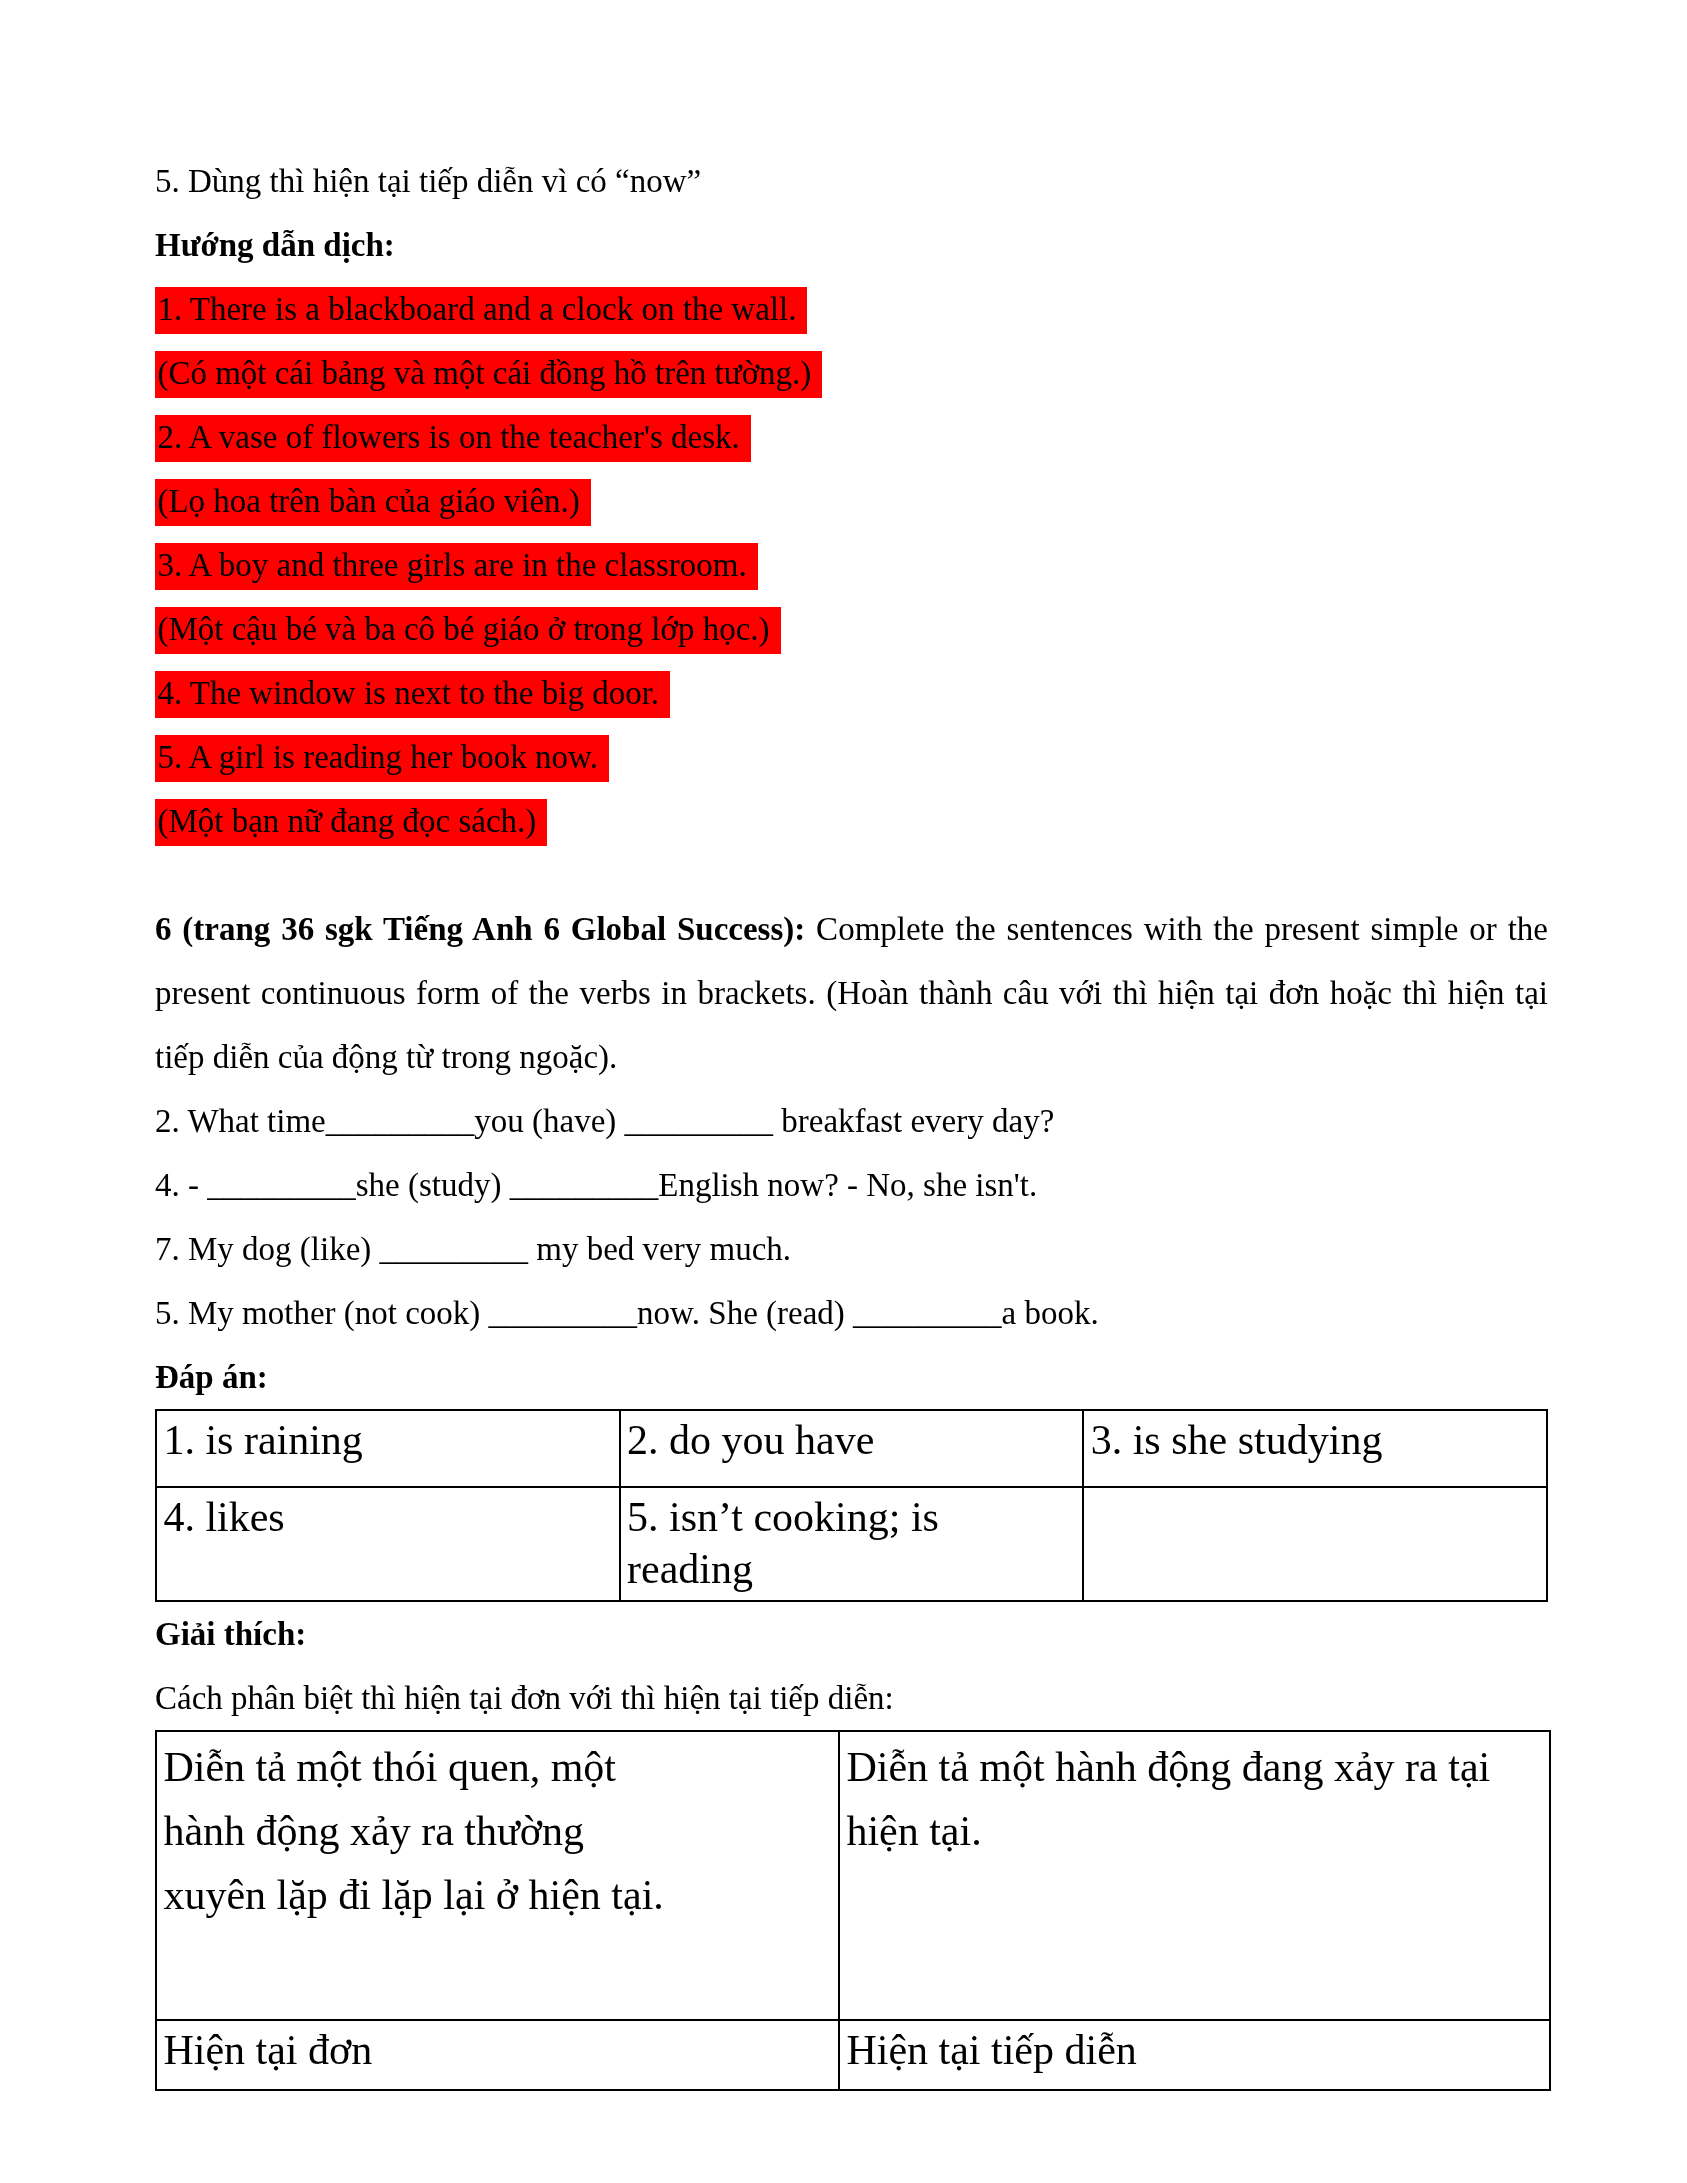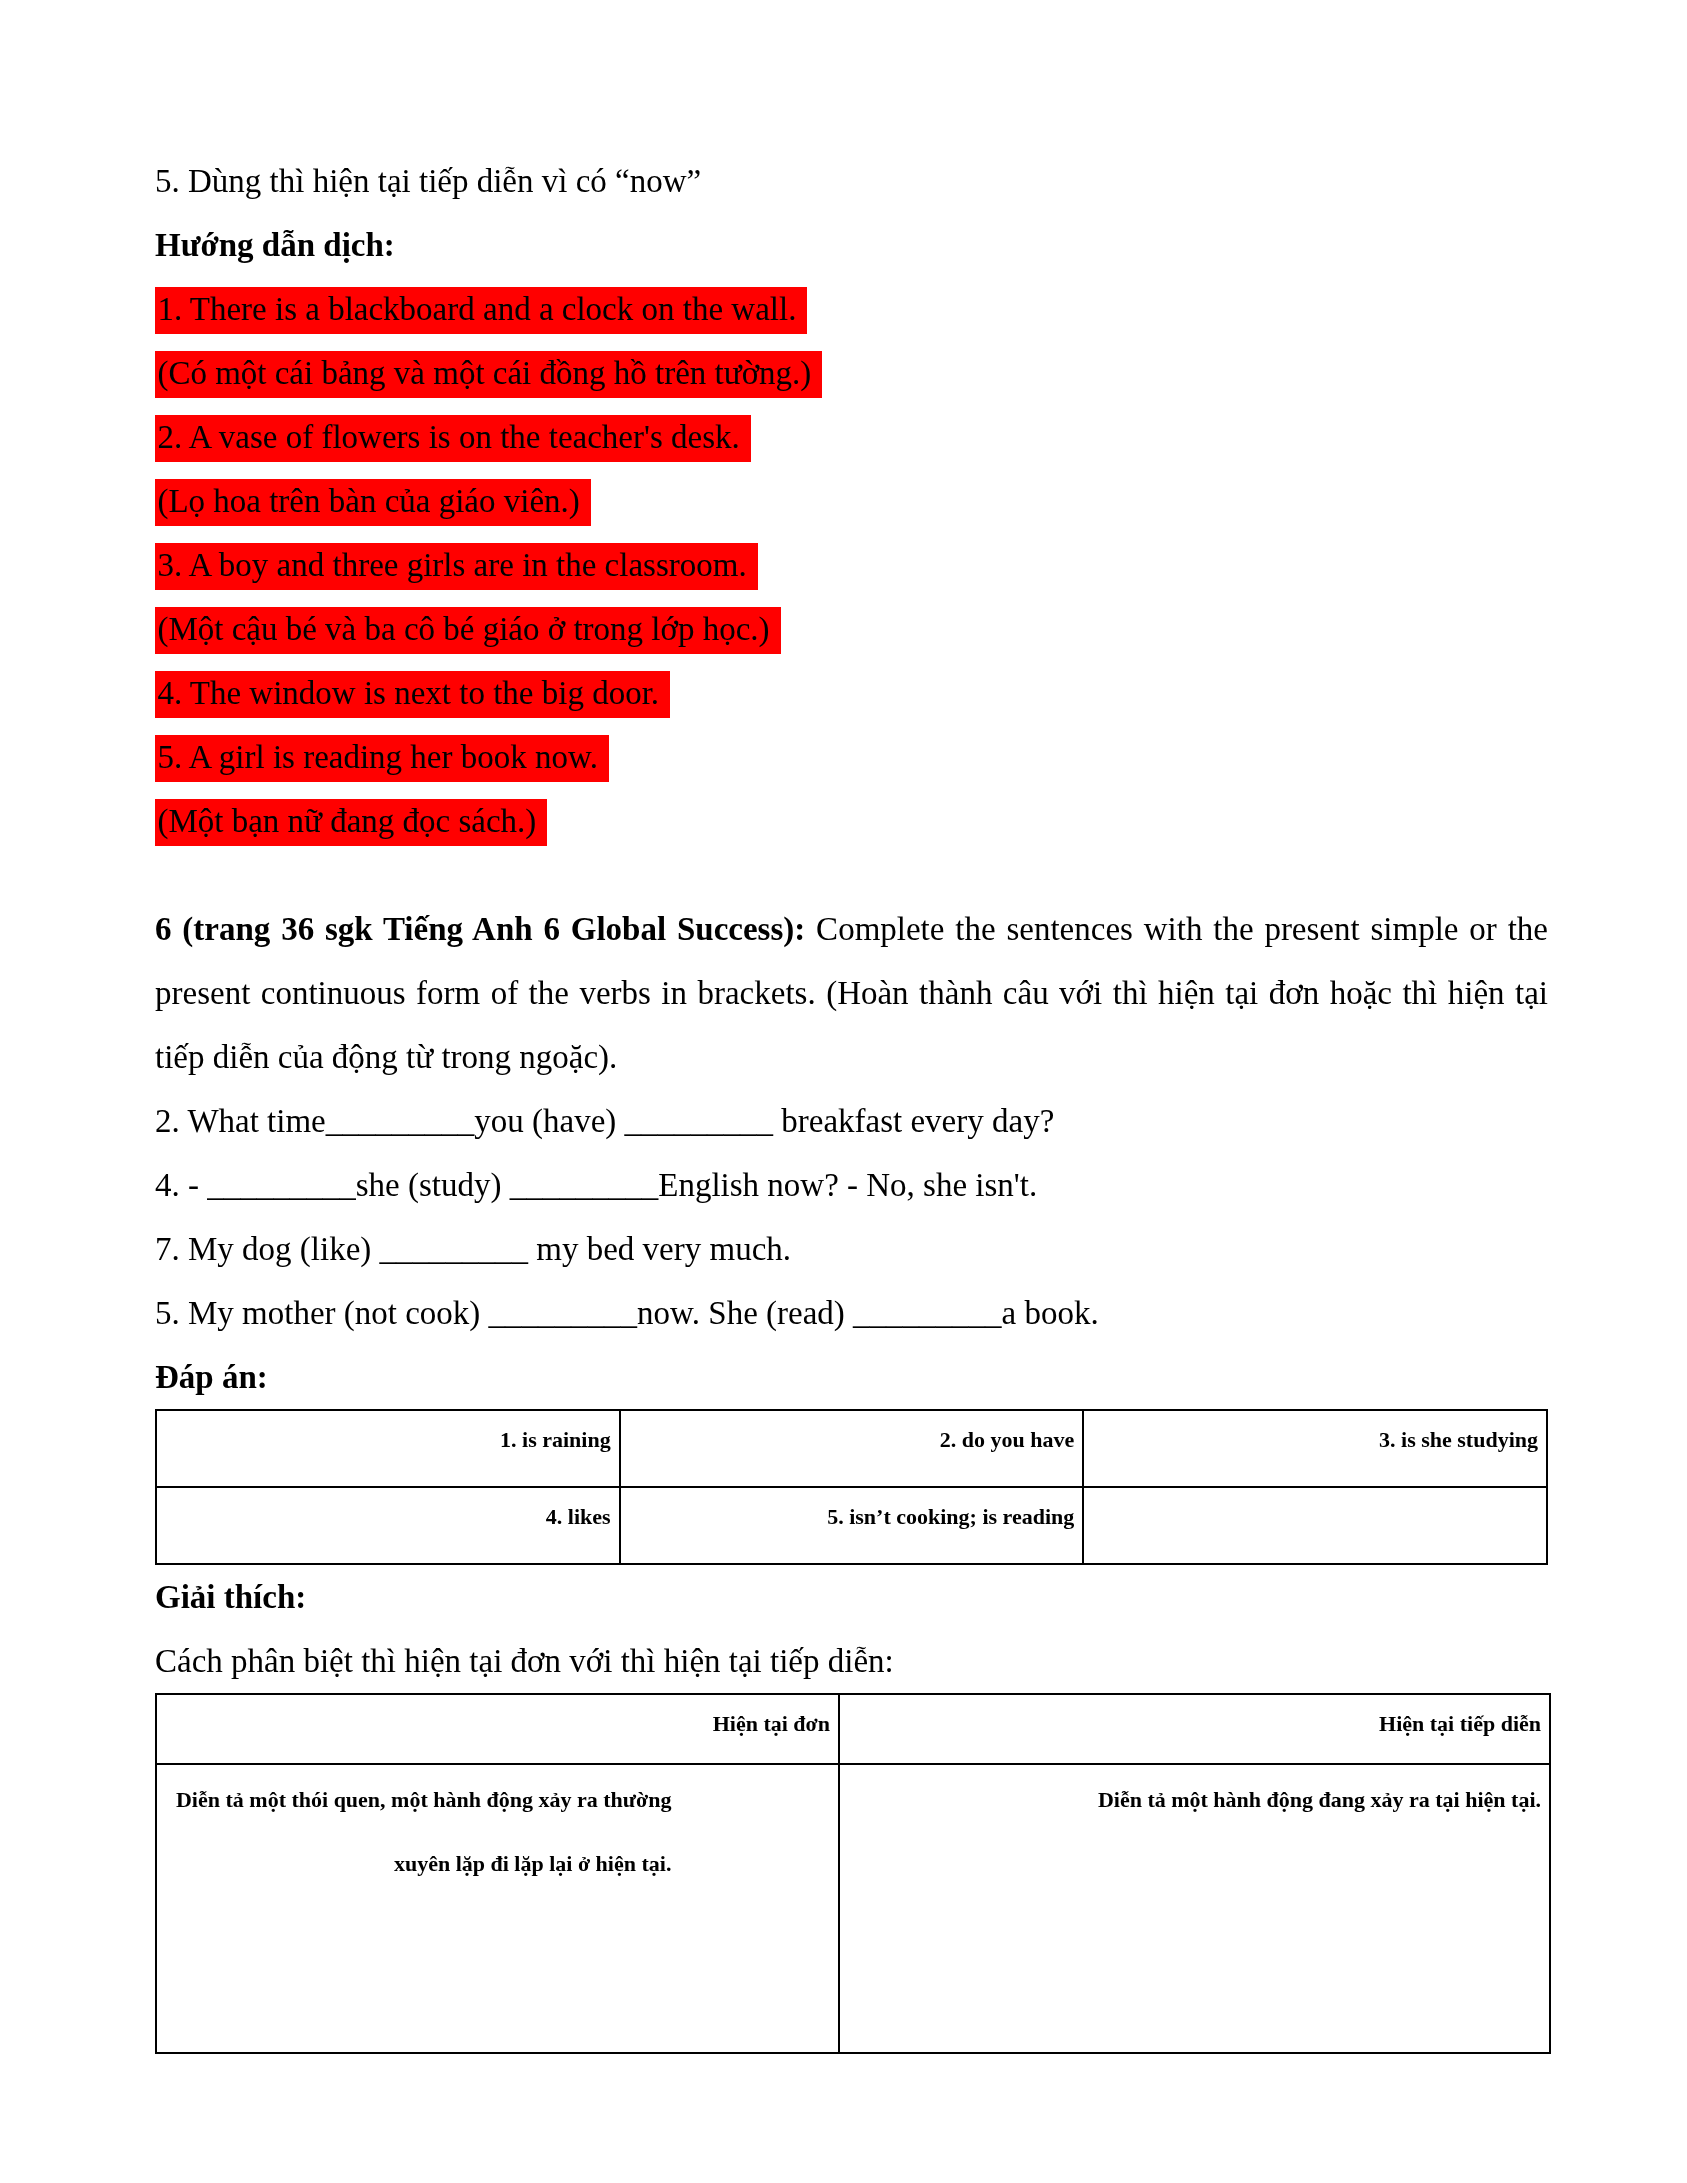--- a/index.html
+++ b/index.html
@@ -22,23 +22,23 @@
   .para-justify { text-align: justify; }
   .section6 { margin-top: 44px; }
   table {
     border-collapse: collapse;
     width: 1393px;
     table-layout: fixed;
   }
   table, td, th { border: 2.4px solid #000000; }
   td, th {
     vertical-align: top;
-    text-align: right;
-    font-weight: bold;
-    font-size: 22px;
+    text-align: left;
+    font-weight: normal;
+    font-size: 42px;
     padding: 3.2px 8px 4.8px 6.4px;
     line-height: 52px;
   }
   .answers-table td { height: 67px; }
   .comparison-table th { height: 60px; }
   .comparison-table td.body-cell { height: 279px; line-height: 64px; }
   .comparison-table .wrap-narrow { max-width: 508px; }
   .comparison-table col.left  { width: 683px; }
   .comparison-table col.right { width: 711px; }
 </style>
@@ -93,28 +93,28 @@
 
   <p>Cách phân biệt thì hiện tại đơn với thì hiện tại tiếp diễn:</p>
 
   <table class="comparison-table">
     <colgroup>
         <col class="left">
         <col class="right">
       </colgroup>
     <tbody>
       <tr>
-        <th>Hiện tại đơn</th>
-        <th>Hiện tại tiếp diễn</th>
-      </tr>
-      <tr>
         <td class="body-cell">
           <div class="wrap-narrow">Diễn tả một thói quen, một hành động xảy ra thường xuyên lặp đi lặp lại ở hiện tại.</div>
         </td>
         <td class="body-cell">
           <div>Diễn tả một hành động đang xảy ra tại hiện tại.</div>
         </td>
+      </tr>
+      <tr>
+        <th>Hiện tại đơn</th>
+        <th>Hiện tại tiếp diễn</th>
       </tr>
     </tbody>
   </table>
 
 </div>
 
 
 </body></html>

